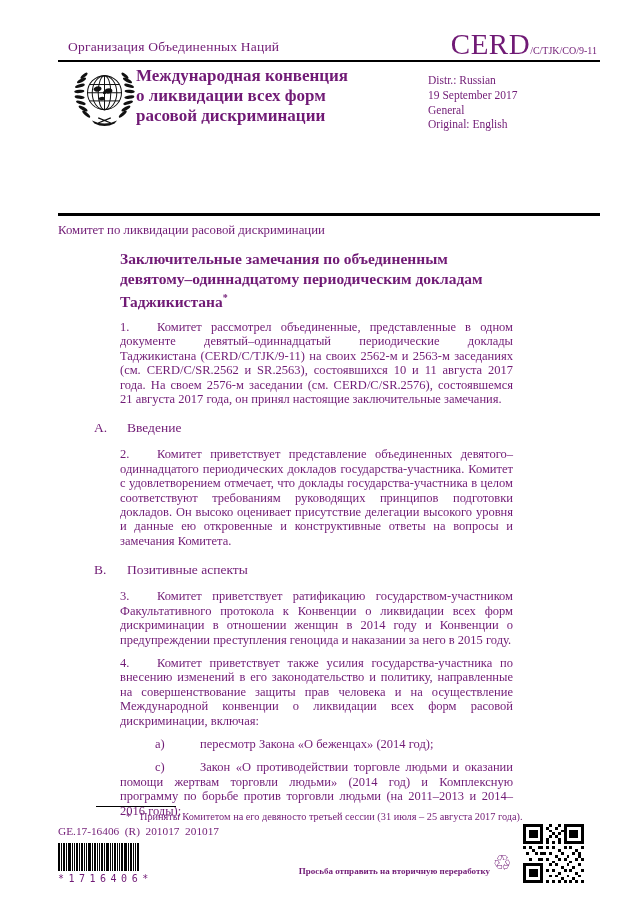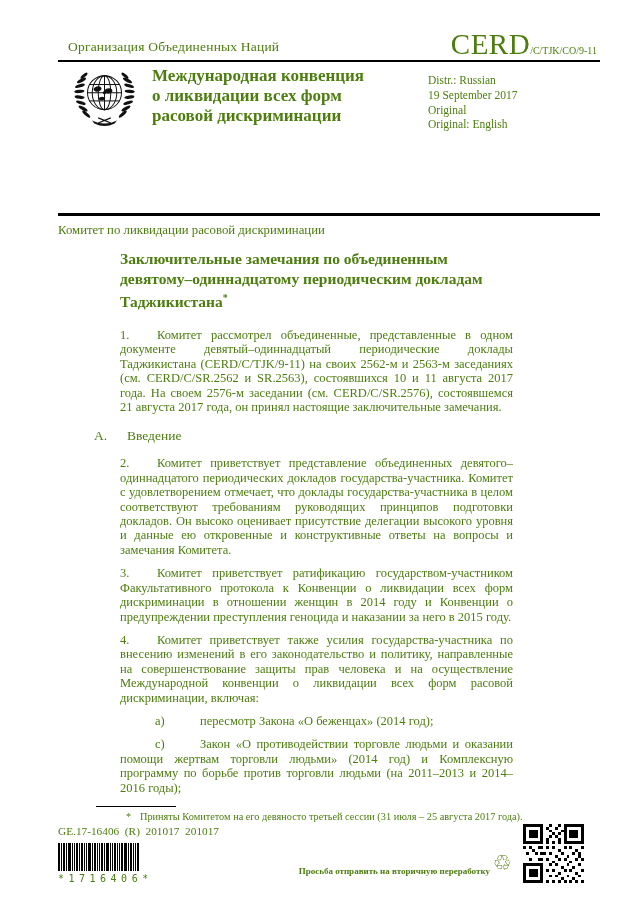--- a/index.html
+++ b/index.html
@@ -2,42 +2,42 @@
 <html lang="ru"><head>
 <meta charset="utf-8">
 <style>
   html,body{margin:0;padding:0;background:#e8e8e8;}
   .page{
     position:relative;
     width:640px;height:905px;
     background:#ffffff;
     margin:0 auto;
     font-family:"Liberation Serif","DejaVu Serif",serif;
-    color:#4d7c0f;
+    color:#701a75;
     overflow:hidden;
   }
   
   .org-name{position:absolute;left:68px;top:39px;font-size:13.5px;letter-spacing:.2px;}
   .doc-symbol{position:absolute;right:43px;top:28px;white-space:nowrap;}
   .doc-symbol .big{font-size:29px;letter-spacing:.5px;}
   .doc-symbol .suffix{font-size:10px;}
   .rule-thin{position:absolute;left:58px;top:60px;width:542px;height:2px;background:#000;}
   .emblem{position:absolute;left:73px;top:62px;width:63px;height:69px;}
-  .conv-title{position:absolute;left:152px;top:66px;font-size:17px;font-weight:bold;line-height:20px;}
+  .conv-title{position:absolute;left:136px;top:66px;font-size:17px;font-weight:bold;line-height:20px;}
   .conv-title span{display:block;}
   .distr{position:absolute;left:428px;top:73px;font-size:11.5px;line-height:14.8px;}
   .distr span{display:block;}
   .rule-thick{position:absolute;left:58px;top:213px;width:542px;height:3px;background:#000;}
   
   .committee{position:absolute;left:58px;top:223px;font-size:12.8px;font-weight:normal;}
   .doc-title{position:absolute;left:120px;top:249px;width:402px;margin:0;
     font-size:15.5px;font-weight:bold;line-height:19.5px;}
   .doc-title sup{font-size:10px;}
   .flow{position:absolute;left:58px;top:316px;width:457px;}
-  .para{margin:12px 0 0 62px;width:393px;text-align:justify;
+  .para{margin:4px 0 0 62px;width:393px;text-align:justify;
     font-size:12.5px;line-height:14.4px;}
   .para + .para{margin-top:9px;}
   .pnum{display:inline-block;width:37px;}
   .sec-head{margin:14px 0 11px 36px;font-size:13.5px;font-weight:normal;}
   .sec-letter{display:inline-block;width:33px;}
   .item{margin:9px 0 0 62px;width:393px;text-align:justify;text-indent:35px;
     font-size:12.5px;line-height:14.4px;}
   .ilet{display:inline-block;width:45px;text-indent:0;}
   
   .footnote-rule{position:absolute;left:96px;top:806px;width:80px;height:1px;background:#000;}
@@ -106,38 +106,39 @@
 
   <div class="conv-title">
     <span>Международная конвенция</span>
     <span>о ликвидации всех форм</span>
     <span>расовой дискриминации</span>
   </div>
 
   <div class="distr">
     <span>Distr.: Russian</span>
     <span>19 September 2017</span>
-    <span>Original</span>
+    <span>General</span>
     <span>Original: English</span>
   </div>
 
   <div class="rule-thick"></div>
 
   <div class="committee">Комитет по ликвидации расовой дискриминации</div>
 
   <h1 class="doc-title"><span>Заключительные замечания по объединенным девятому–одиннадцатому периодическим докладам Таджикистана</span><sup>*</sup></h1>
 
   <div class="flow">
 
     <p class="para"><span class="pnum">1.</span><span>Комитет рассмотрел объединенные, представленные в одном документе девятый–одиннадцатый периодические доклады Таджикистана (CERD/C/TJK/9-11) на своих 2562-м и 2563-м заседаниях (см. CERD/C/SR.2562 и SR.2563), состоявшихся 10 и 11 августа 2017 года. На своем 2576-м заседании (см. CERD/C/SR.2576), состоявшемся 21 августа 2017 года, он принял настоящие заключительные замечания.</span></p>
 
     <div class="sec-head"><span class="sec-letter">A.</span><span>Введение</span></div>
 
     <p class="para"><span class="pnum">2.</span><span>Комитет приветствует представление объединенных девятого–одиннадцатого периодических докладов государства-участника. Комитет с удовлетворением отмечает, что доклады государства-участника в целом соответствуют требованиям руководящих принципов подготовки докладов. Он высоко оценивает присутствие делегации высокого уровня и данные ею откровенные и конструктивные ответы на вопросы и замечания Комитета.</span></p>
 
+    <div class="sec-head"><span class="sec-letter">B.</span><span>Позитивные аспекты</span></div>
 
     <p class="para"><span class="pnum">3.</span><span>Комитет приветствует ратификацию государством-участником Факультативного протокола к Конвенции о ликвидации всех форм дискриминации в отношении женщин в 2014 году и Конвенции о предупреждении преступления геноцида и наказании за него в 2015 году.</span></p>
 
     <p class="para"><span class="pnum">4.</span><span>Комитет приветствует также усилия государства-участника по внесению изменений в его законодательство и политику, направленные на совершенствование защиты прав человека и на осуществление Международной конвенции о ликвидации всех форм расовой дискриминации, включая:</span></p>
 
     <p class="item"><span class="ilet">a)</span><span>пересмотр Закона «О беженцах» (2014 год);</span></p>
 
 
     <p class="item"><span class="ilet">c)</span><span>Закон «О противодействии торговле людьми и оказании помощи жертвам торговли людьми» (2014 год) и Комплексную программу по борьбе против торговли людьми (на 2011–2013 и 2014–2016 годы);</span></p>
 

